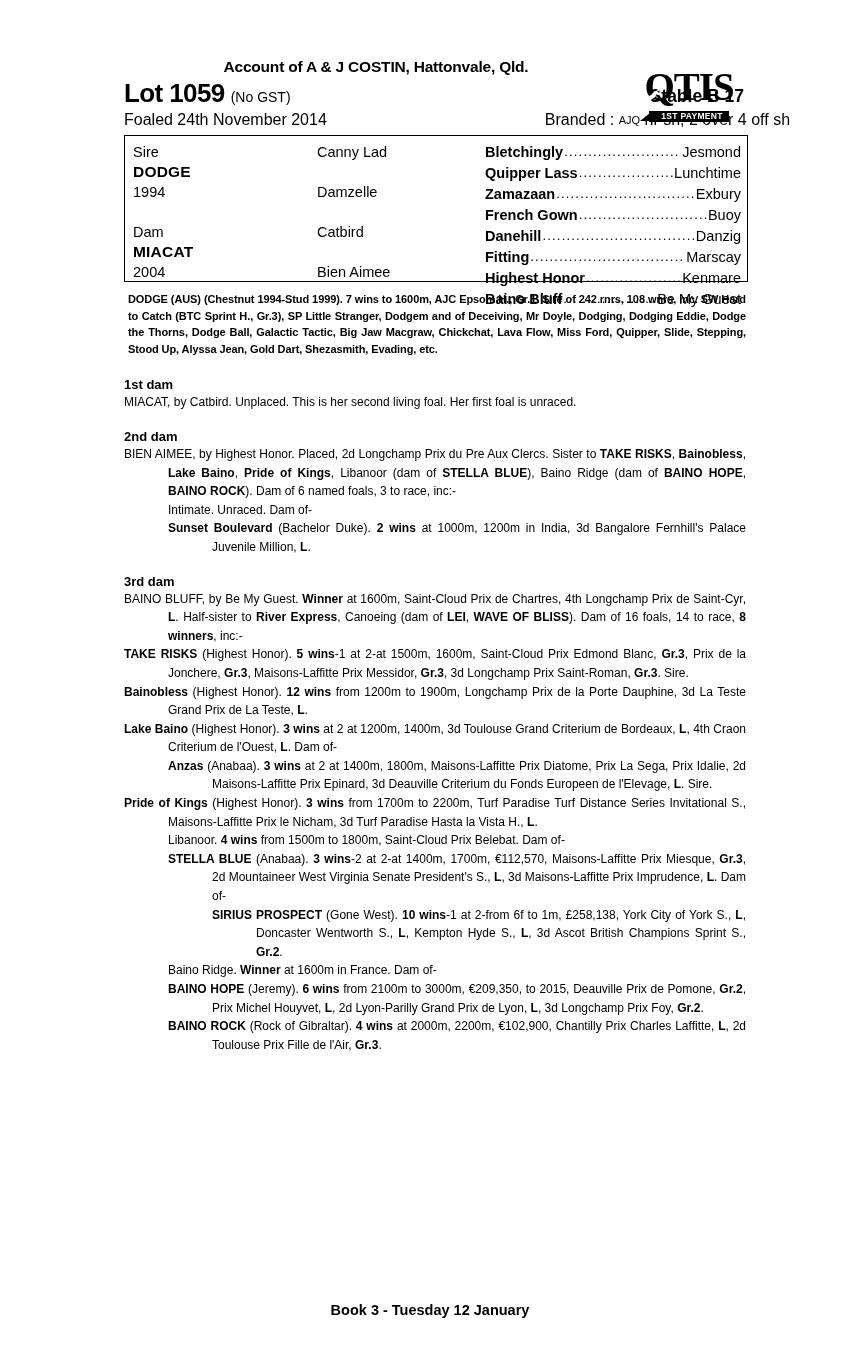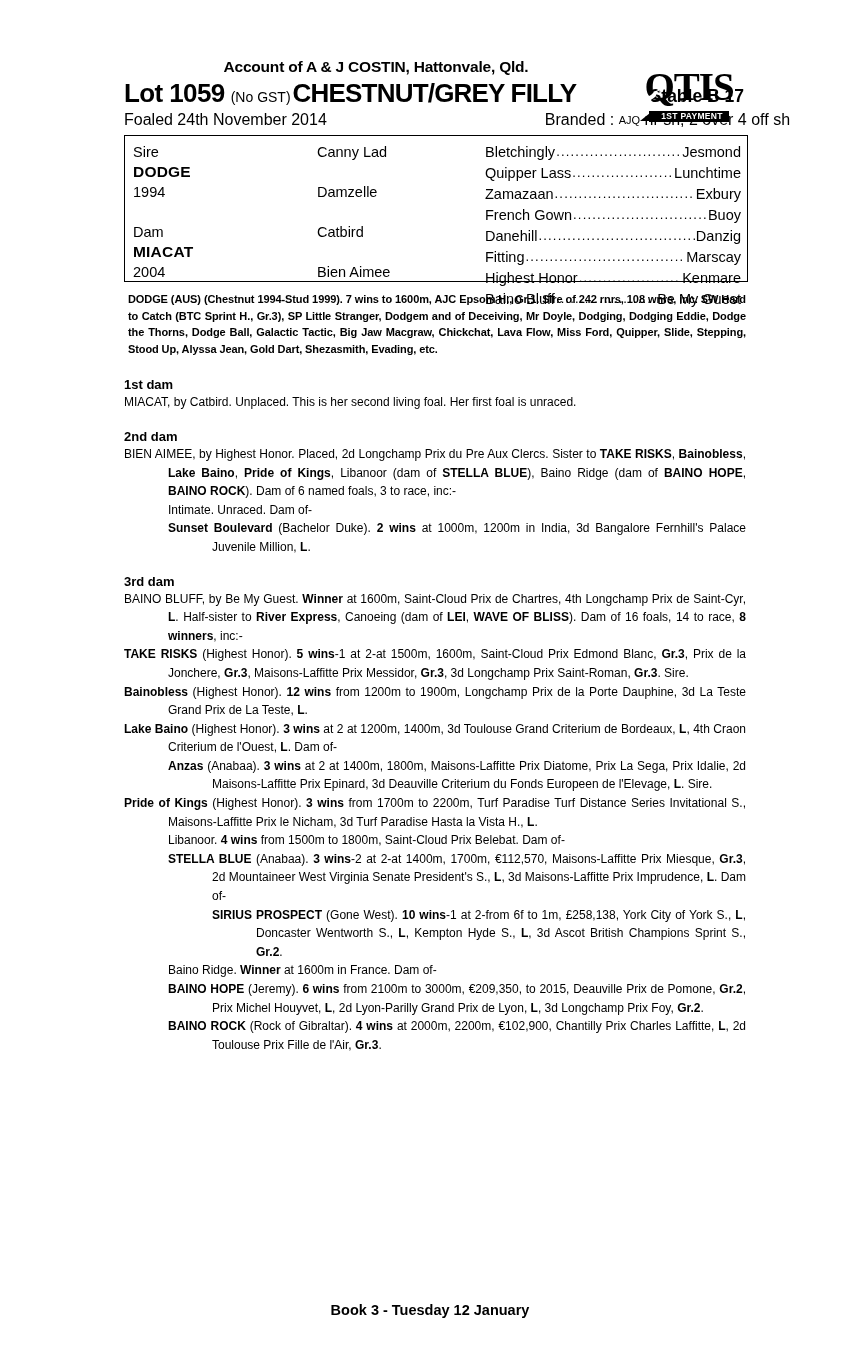--- a/index.html
+++ b/index.html
@@ -162,21 +162,21 @@
   }
   .ped-bold { font-weight: bold; font-size: 15.5px; letter-spacing: 0.2px; }
   .ped-sp { height: 20px; }
   .gp-row {
     display: flex;
     align-items: baseline;
     width: 100%;
     white-space: nowrap;
     line-height: 20px;
   }
-  .gp-row .nm { flex: 0 0 auto; }
+  .gp-row .nm { flex: 0 0 auto; font-weight: bold; }
   .gp-row .dots {
     flex: 1 1 auto;
     overflow: hidden;
     white-space: nowrap;
     letter-spacing: 1.2px;
     font-size: 13px;
     color: #000;
     margin: 0 1px;
     position: relative;
     top: -1px;
@@ -243,21 +243,20 @@
           <path d="M3 19 C5 13 9 9 13 7 C15 5 17 3 20 2 C18 5 19 7 17 9 C15 11 12 12 10 14 C8 16 6 17 3 19 Z" fill="#ffffff"></path>
           <path d="M19 2 L21 0 L22 4 Z" fill="#ffffff"></path>
         </svg>
       </div>
 
       <div class="account">Account of A &amp; J COSTIN, Hattonvale, Qld.</div>
 
       <div class="lot-line">
         <span class="lot-no">Lot 1059</span>
         <span class="gst">(No GST)</span>
-        <span class="colour-sex">CHESTNUT/GREY FILLY</span>
         <span class="stable">Stable B 17</span>
       </div>
 
       <div class="foaled-line">
         <span class="foaled">Foaled 24th November 2014</span>
         <span class="branded"><span>Branded : </span><span class="brand-glyph">AJQ</span><span> nr sh; 2 over 4 off sh</span></span>
       </div>
     </div>
 
     <div class="ped">

